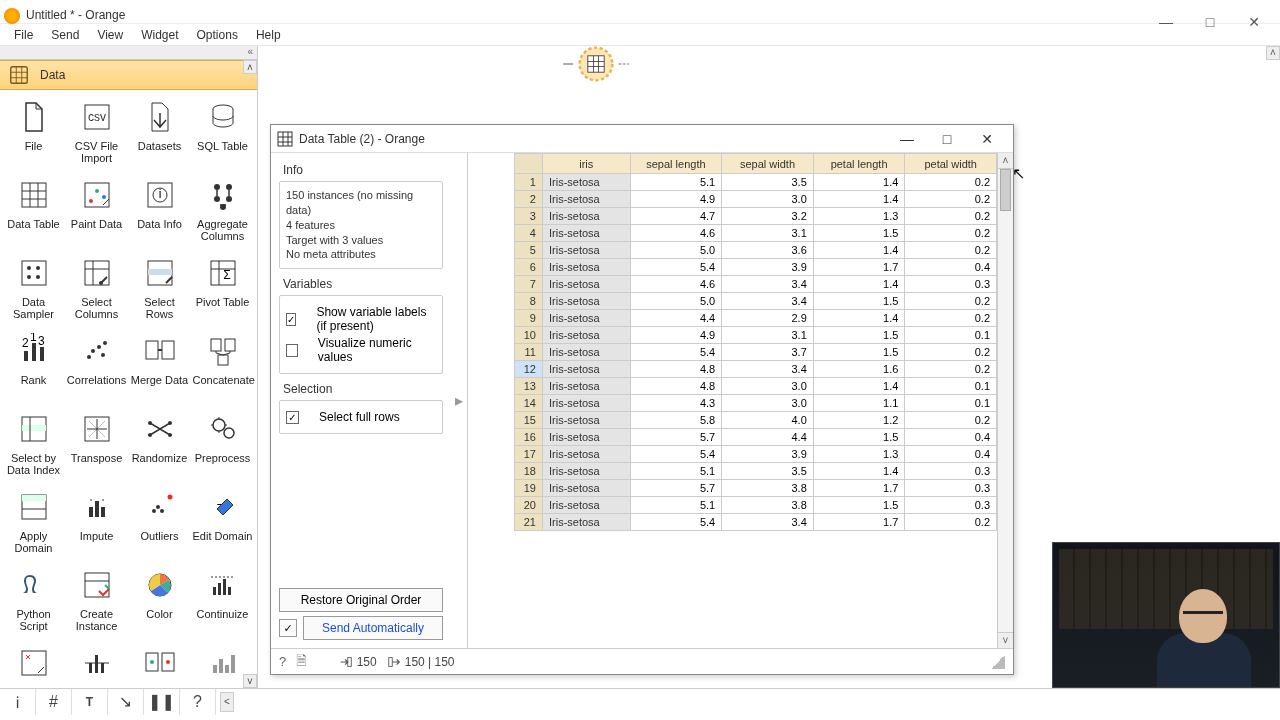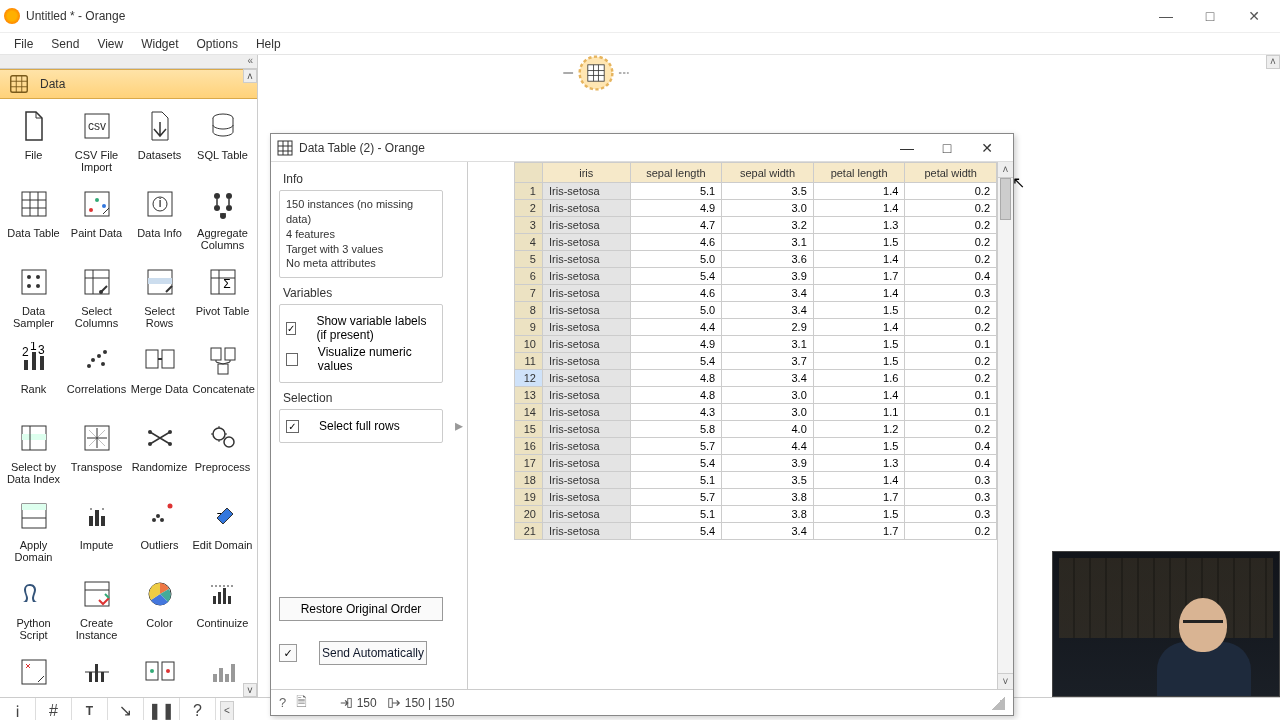--- a/index.html
+++ b/index.html
@@ -1,19 +1,19 @@
 <!DOCTYPE html>
 <html><head>
 <meta charset="utf-8">
 <style>
 * { box-sizing: border-box; margin: 0; padding: 0; font-family: "Segoe UI", Tahoma, sans-serif; font-size: 12px; }
 html, body { width: 1280px; height: 720px; overflow: hidden; background: #fff; }
 
 
-.main-titlebar { height: 24px; background: #fff; display: flex; align-items: center; padding: 16px 4px; border-bottom: 1px solid #eee; }
+.main-titlebar { height: 24px; background: #fff; display: flex; align-items: flex-start; padding: 8px 4px; border-bottom: 1px solid #eee; }
 .main-titlebar .logo { width: 16px; height: 16px; background: radial-gradient(circle,#ffb000 40%,#ff8800 70%); border-radius: 50%; margin-right: 6px; }
 .main-titlebar .title { flex: 1; color: #333; }
 .main-titlebar .winbtn { width: 44px; height: 28px; display:flex; align-items:center; justify-content:center; color:#555; font-size:14px; }
 
 
 .menubar { height: 22px; display:flex; align-items:center; padding: 0 6px; gap: 2px; border-bottom:1px solid #e5e5e5; }
 .menubar .menu { padding: 2px 8px; color:#333; }
 
 
 .workspace { display:flex; height: calc(720px - 30px - 22px - 26px); position: relative; }
@@ -61,21 +61,21 @@
 .group-title { font-size:12px; color:#333; margin: 2px 0 4px 4px; }
 .group-box { border:1px solid #ccc; border-radius:2px; margin-bottom:8px; padding:6px 6px 6px 6px;}
 .info-line { font-size:11px; color:#333; line-height:1.35; }
 .cb-row { display:flex; align-items:center; gap:20px; margin:3px 0; }
 .cb { width:13px; height:13px; border:1px solid #666; display:inline-flex; align-items:center; justify-content:center; font-size:10px; background:#fff; color:#000;}
 .cb.checked::after{ content:"✓"; }
 .btn { height:24px; border:1px solid #999; background:#fafafa; border-radius:0; display:flex; align-items:center; justify-content:center; margin-top:6px;}
 .send-row { display:flex; align-items:center; gap:6px; margin-top:4px;}
 .send-row .cb-like { width:18px; height:18px; border:1px solid #999; background:#fafafa; display:flex; align-items:center; justify-content:center;}
 .send-row .cb-like::after{content:"✓"; font-size:11px;}
-.send-row .btn { flex:1; margin:16px; color:#0f172a;}
+.send-row .btn { flex:1; margin:0; color:#1d4ed8;}
 
 .dlg-right { flex:1; display:flex; position:relative; }
 .collapse-toggle { width:16px; display:flex; align-items:center; justify-content:center; color:#999; font-size:16px;}
 .table-wrap { flex:1; overflow:hidden; border-left:1px solid #ccc;padding-left:46px;}
 .tbl { border-collapse:collapse; width:100%; }
 .tbl th, .tbl td { border:1px solid #ccc; padding:2px 6px; font-size:11px; }
 .tbl th { background:#f6e9c9; color:#333; font-weight:normal; height:20px; }
 .tbl th.idx, .tbl td.idx { background:#ece2c2; text-align:right; width:28px; color:#333;}
 .tbl td.iris { background:#e4e4e4; color:#333; width:88px; }
 .tbl td.num { text-align:right; width:92px; background:#fff;}

